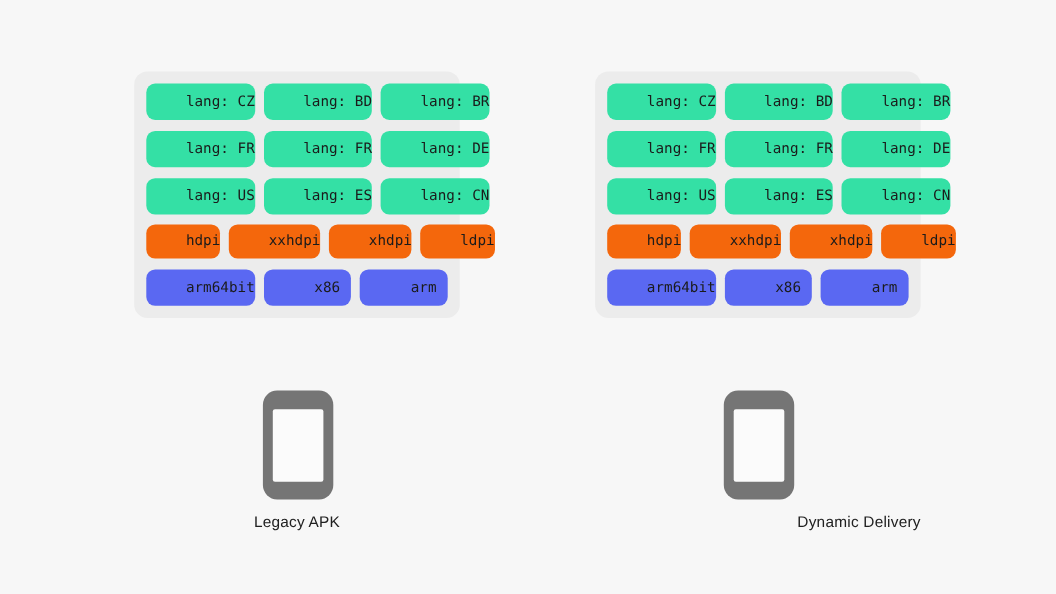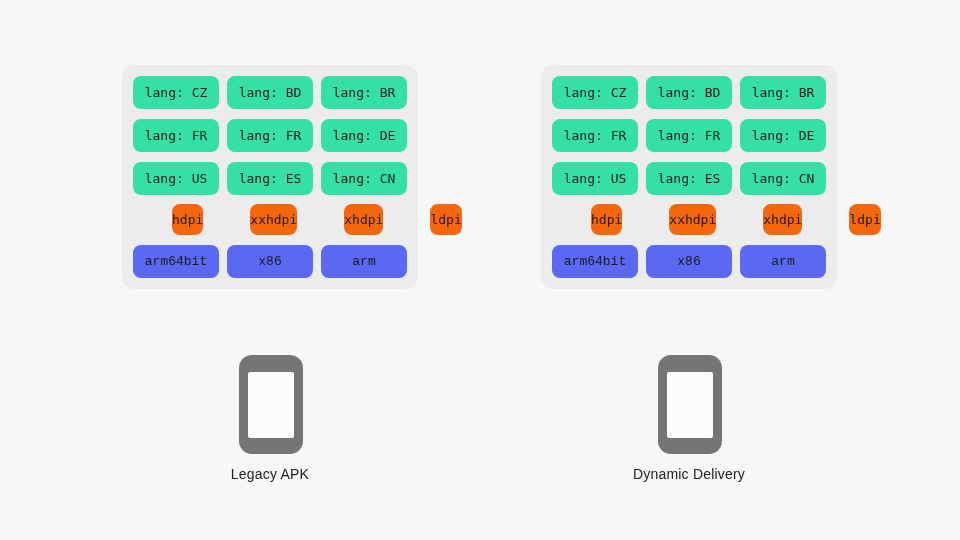--- a/index.html
+++ b/index.html
@@ -38,26 +38,27 @@
     flex: 1;
     border-radius: 8px;
     display: flex;
     align-items: center;
     justify-content: center;
     font-family: "DejaVu Sans Mono", monospace;
     font-size: 13px;
     font-weight: 500;
     color: var(--chip-text, #1b1b1b);
     white-space: nowrap;
+    padding-left: 36px;
   }
   .chip-row.lang .chip, .chip-row.abi .chip { height: 33px; }
   .chip-row.dpi  .chip { height: 31px; }
   .chip.lang { background: var(--lang-chip, #34e0a5); }
-  .chip.dpi  { background: var(--dpi-chip, #f4670c); margin-left: 39px; }
-  .chip.abi  { background: var(--abi-chip, #5a68f2); font-family: Liberation Mono, monospace; }
+  .chip.dpi  { background: var(--dpi-chip, #f4670c); }
+  .chip.abi  { background: var(--abi-chip, #5a68f2); }
 
   .phone {
     position: absolute;
     top: 355px;
     width: 64px;
     height: 99px;
     background: var(--phone-body, #757575);
     border-radius: 13px;
   }
   .phone.left  { left: 239px; }
@@ -75,21 +76,21 @@
   .caption {
     position: absolute;
     top: 466px;
     width: 296px;
     text-align: center;
     font-size: 14px;
     color: var(--caption-text, #212121);
     letter-spacing: 0.2px;
   }
   .caption.left  { left: 122px; }
-  .caption.right { left: 541px; }
+  .caption.right { left: 541px; text-align: right; }
 </style>
 </head>
 <body style="--page-bg: #f7f7f7; --panel-bg: #ececec; --lang-chip: #34e0a5; --dpi-chip: #f4670c; --abi-chip: #5a68f2; --chip-text: #1b1b1b; --phone-body: #757575; --phone-screen: #fbfbfb; --caption-text: #212121;">
 
 <div class="panel left">
     <div class="chip-row lang">
       <div class="chip lang">lang: CZ</div>
       <div class="chip lang">lang: BD</div>
       <div class="chip lang">lang: BR</div>
     </div>

